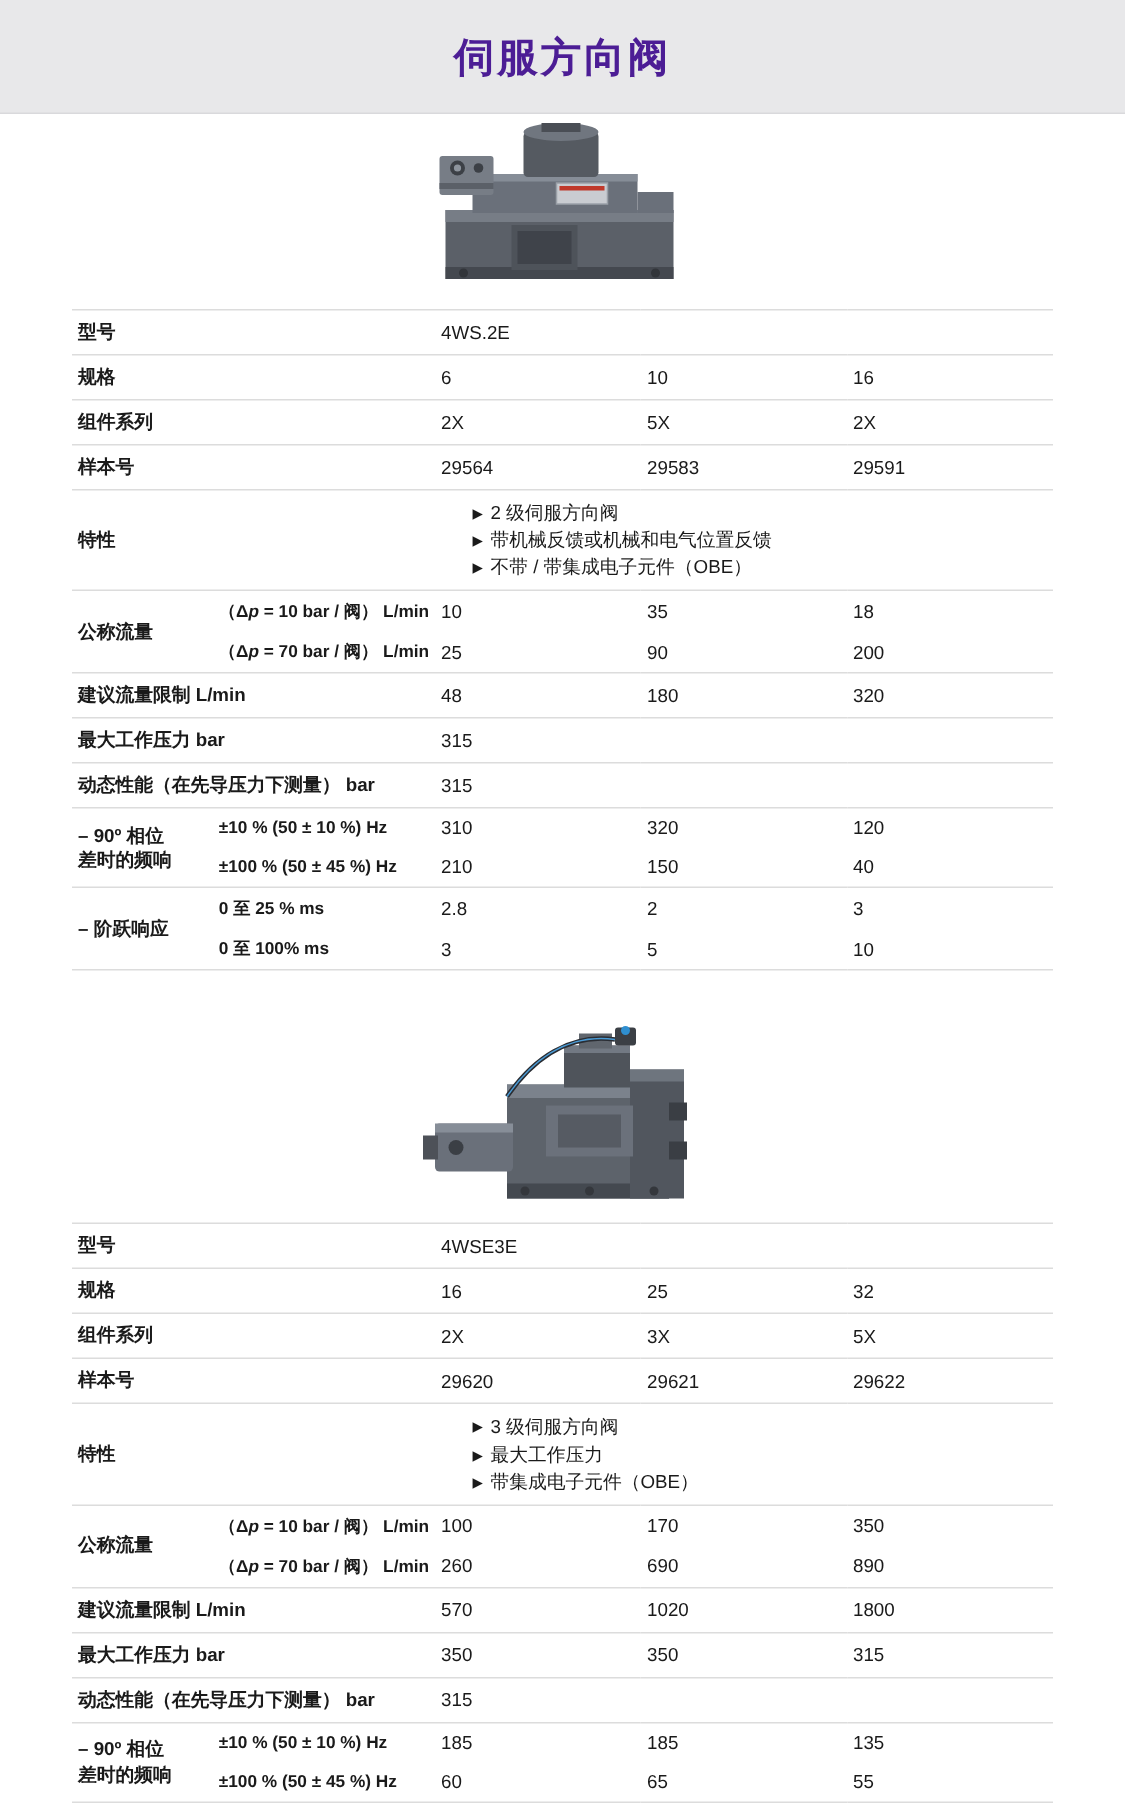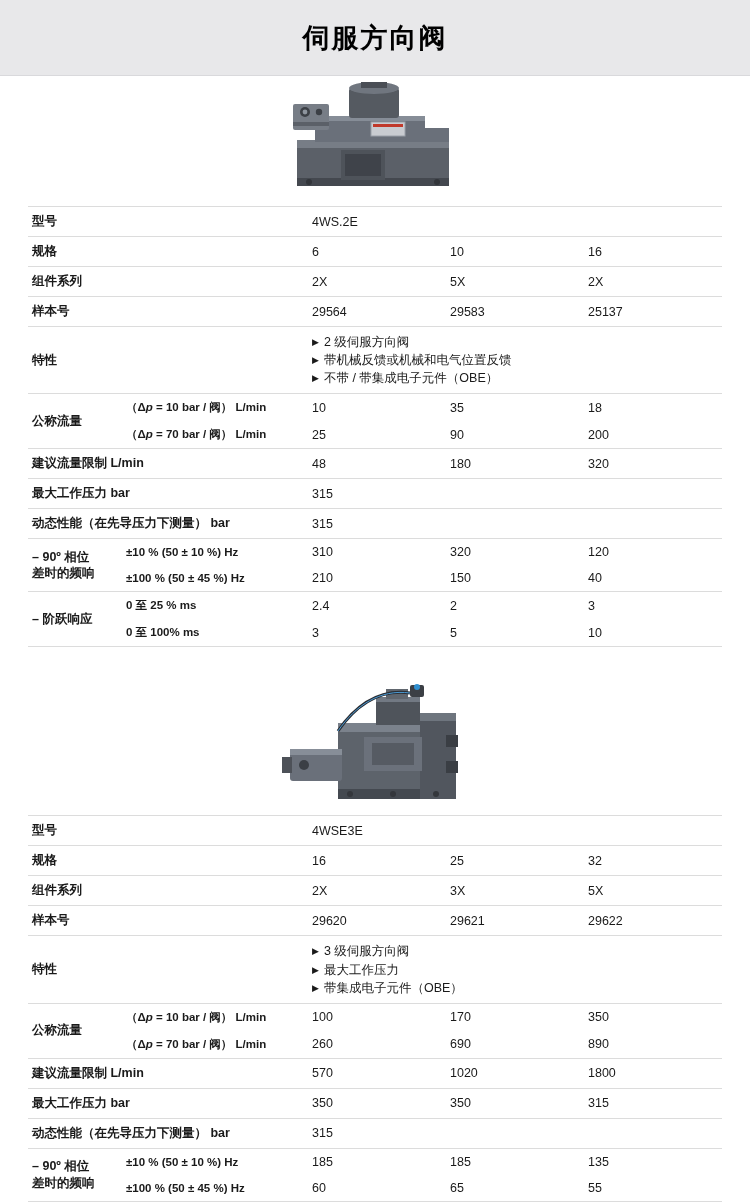--- a/index.html
+++ b/index.html
@@ -17,24 +17,24 @@
     background: #e8e8ea;
     display: flex;
     align-items: center;
     justify-content: center;
     border-bottom: 1px solid #d9d9dc;
   }
   .header-title {
     font-size: 27px;
     font-weight: bold;
     letter-spacing: 2px;
-    color: #000000;
+    color: #4c1d95;
   }
   .section {
-    padding: 0 28px;
+    padding: 0 48px;
   }
   .product-image {
     height: 130px;
     display: flex;
     align-items: flex-end;
     justify-content: center;
     padding-bottom: 4px;
   }
   .spec-table {
     width: 100%;
@@ -56,21 +56,21 @@
     font-weight: bold;
     font-size: 11.5px;
     white-space: nowrap;
     padding-left: 6px;
   }
   td.val {
     width: 138px;
     padding-left: 4px;
   }
   td.val-wide { padding-left: 4px; }
-  .feat-line { display: block; line-height: 1.45; }
+  .feat-line { display: block; line-height: 1.45; margin-left: 21px; }
   .tri { font-size: 9px; margin-right: 5px; position: relative; top: -1px; }
   .nowrap { white-space: nowrap; text-align: center; }
   .gap { height: 38px; }
   .italic-p { font-style: italic; }
   .lbl-2line { line-height: 1.35; margin-left: 35px; }
   
   .valve-svg { display: block; }
 </style>
 </head>
 <body>
@@ -129,21 +129,21 @@
       <tr>
         <td class="label" colspan="2">组件系列</td>
         <td class="val">2X</td>
         <td class="val">5X</td>
         <td class="val">2X</td>
       </tr>
       <tr>
         <td class="label" colspan="2">样本号</td>
         <td class="val">29564</td>
         <td class="val">29583</td>
-        <td class="val">25137</td>
+        <td class="val">29591</td>
       </tr>
       <tr>
         <td class="label" colspan="2">特性</td>
         <td class="val-wide" colspan="3">
           <span class="feat-line"><span class="tri">▶</span><span>2 级伺服方向阀</span></span>
           <span class="feat-line"><span class="tri">▶</span><span>带机械反馈或机械和电气位置反馈</span></span>
           <span class="feat-line"><span class="tri">▶</span><span>不带 / 带集成电子元件（OBE）</span></span>
         </td>
       </tr>
       <tr style="border-bottom:none">
@@ -185,21 +185,21 @@
       </tr>
       <tr>
         <td class="sublabel">±100 % (50 ± 45 %) Hz</td>
         <td class="val">210</td>
         <td class="val">150</td>
         <td class="val">40</td>
       </tr>
       <tr style="border-bottom:none">
         <td class="label" rowspan="2">– 阶跃响应</td>
         <td class="sublabel">0 至 25 % ms</td>
-        <td class="val">2.4</td>
+        <td class="val">2.8</td>
         <td class="val">2</td>
         <td class="val">3</td>
       </tr>
       <tr>
         <td class="sublabel">0 至 100% ms</td>
         <td class="val">3</td>
         <td class="val">5</td>
         <td class="val">10</td>
       </tr>
     </tbody>

